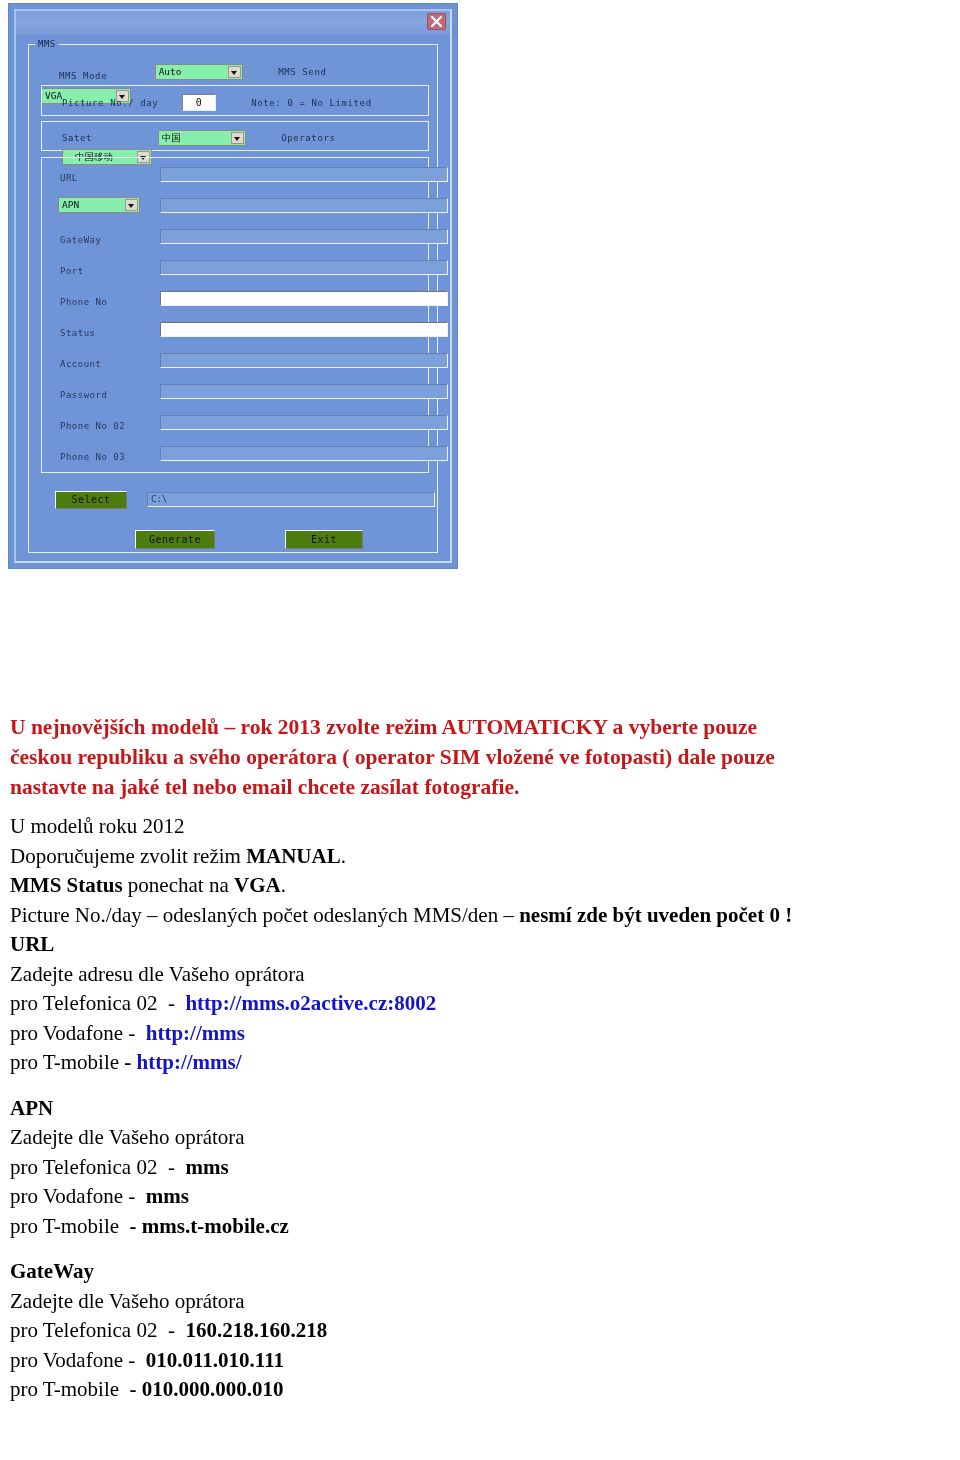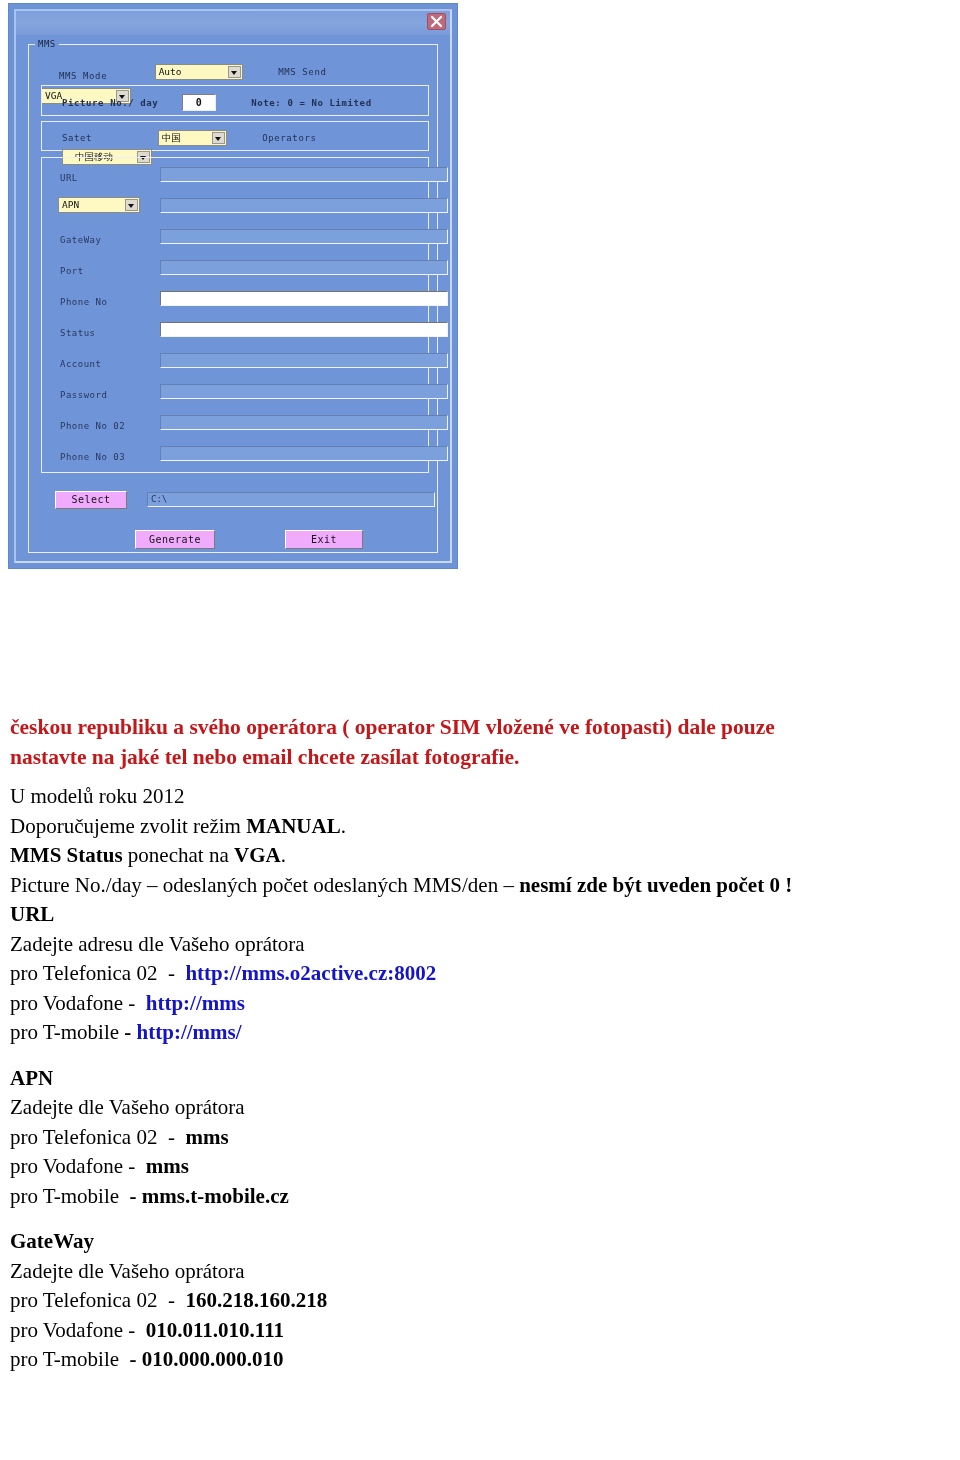--- a/index.html
+++ b/index.html
@@ -94,21 +94,21 @@
     line-height: 18px;
     display: inline-block;
     vertical-align: middle;
   }
 
   .combo {
     display: inline-block;
     vertical-align: middle;
     position: relative;
     height: 16px;
-    background: #fef9c3;
+    background: #86efac;
     border: 1px solid #8b8b86;
     box-sizing: border-box;
     font-size: 9.5px;
     color: #111;
     line-height: 14px;
     padding-left: 3px;
     overflow: hidden;
     white-space: nowrap;
   }
   .combo .arrowbox {
@@ -131,21 +131,21 @@
     border-top: 4px solid #111;
   }
 
   .panel {
     position: absolute;
     left: 12px;
     right: 8px;
     border: 1px solid #e8eefb;
     box-sizing: border-box;
   }
-  .panel-pic { top: 40px; height: 31px; font-weight: bold; }
+  .panel-pic { top: 40px; height: 31px; }
   .panel-sat { top: 76px; height: 30px; }
   .panel-fields { top: 112px; height: 316px; }
 
   .numbox {
     display: inline-block;
     vertical-align: middle;
     width: 34px;
     height: 17px;
     background: #ffffff;
     border-top: 1px solid #7d7d7d;
@@ -177,21 +177,21 @@
   }
   .fld.enabled {
     background: #ffffff;
     border-top: 1px solid #737373;
     border-left: 1px solid #737373;
     color: #111;
   }
 
   .btn {
     position: absolute;
-    background: #f0abfc;
+    background: #4d7c0f;
     border-top: 1px solid #ffffff;
     border-left: 1px solid #ffffff;
     border-right: 1px solid #7d7a72;
     border-bottom: 1px solid #7d7a72;
     box-sizing: border-box;
     font-family: "DejaVu Sans Mono", "Liberation Mono", monospace;
     font-size: 10px;
     color: #121212;
     text-align: center;
     letter-spacing: 0.5px;
@@ -277,21 +277,21 @@
         <div style="position:absolute;left:20px;top:6px;">
           <span class="lbl" style="width:110px;">Picture No./ day</span>
           <span class="numbox">0</span>
           <span class="lbl" style="margin-left:26px;">Note: 0 = No Limited</span>
         </div>
       </div>
 
       <div class="panel panel-sat">
         <div style="position:absolute;left:20px;top:5px;">
           <span class="lbl" style="width:86px;">Satet</span>
-          <span class="combo" style="width:69px;">
+          <span class="combo" style="width:88px;">
             <span>中国</span>
             <span class="arrowbox">
                 <i></i>
               </span>
           </span>
           <span class="lbl" style="width:80px;margin-left:26px;">Operators</span>
           <span class="combo" style="width:90px;padding-left:12px;">
             <span>中国移动</span>
             <span class="arrowbox">
                 <i></i>
@@ -344,20 +344,21 @@
       <div class="btn" style="left:106px;top:485px;width:80px;height:19px;line-height:17px;">Generate</div>
       <div class="btn" style="left:256px;top:485px;width:78px;height:19px;line-height:17px;">Exit</div>
 
     </div>
   </div>
 </div>
 
 <div class="doc">
 
   <div class="p-red">
+    <div>U nejnovějších modelů – rok 2013 zvolte režim AUTOMATICKY a vyberte pouze</div>
     <div>českou republiku a svého operátora ( operator SIM vložené ve fotopasti) dale pouze</div>
     <div>nastavte na jaké tel nebo email chcete zasílat fotografie.</div>
   </div>
 
   <div class="p-blk">
     <div>U modelů roku 2012</div>
     <div><span>Doporučujeme zvolit režim </span><span class="b">MANUAL</span><span>.</span></div>
     <div><span class="b">MMS Status</span><span> ponechat na </span><span class="b">VGA</span><span>.</span></div>
     <div><span>Picture No./day – odeslaných počet odeslaných MMS/den – </span><span class="b">nesmí zde být uveden počet 0 !</span></div>
   </div>

